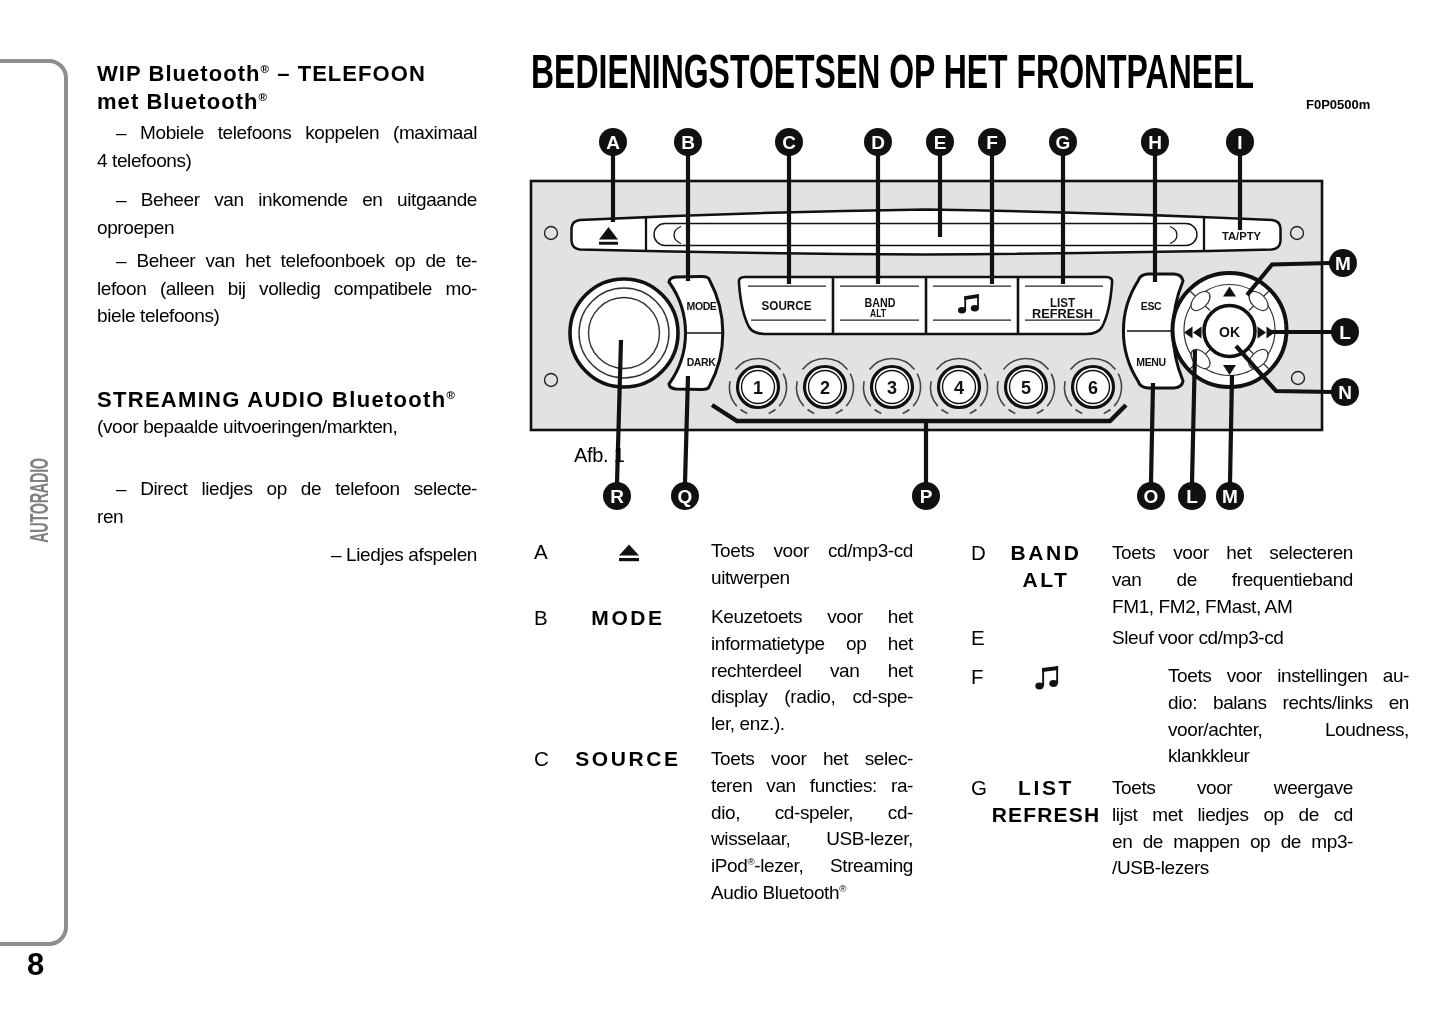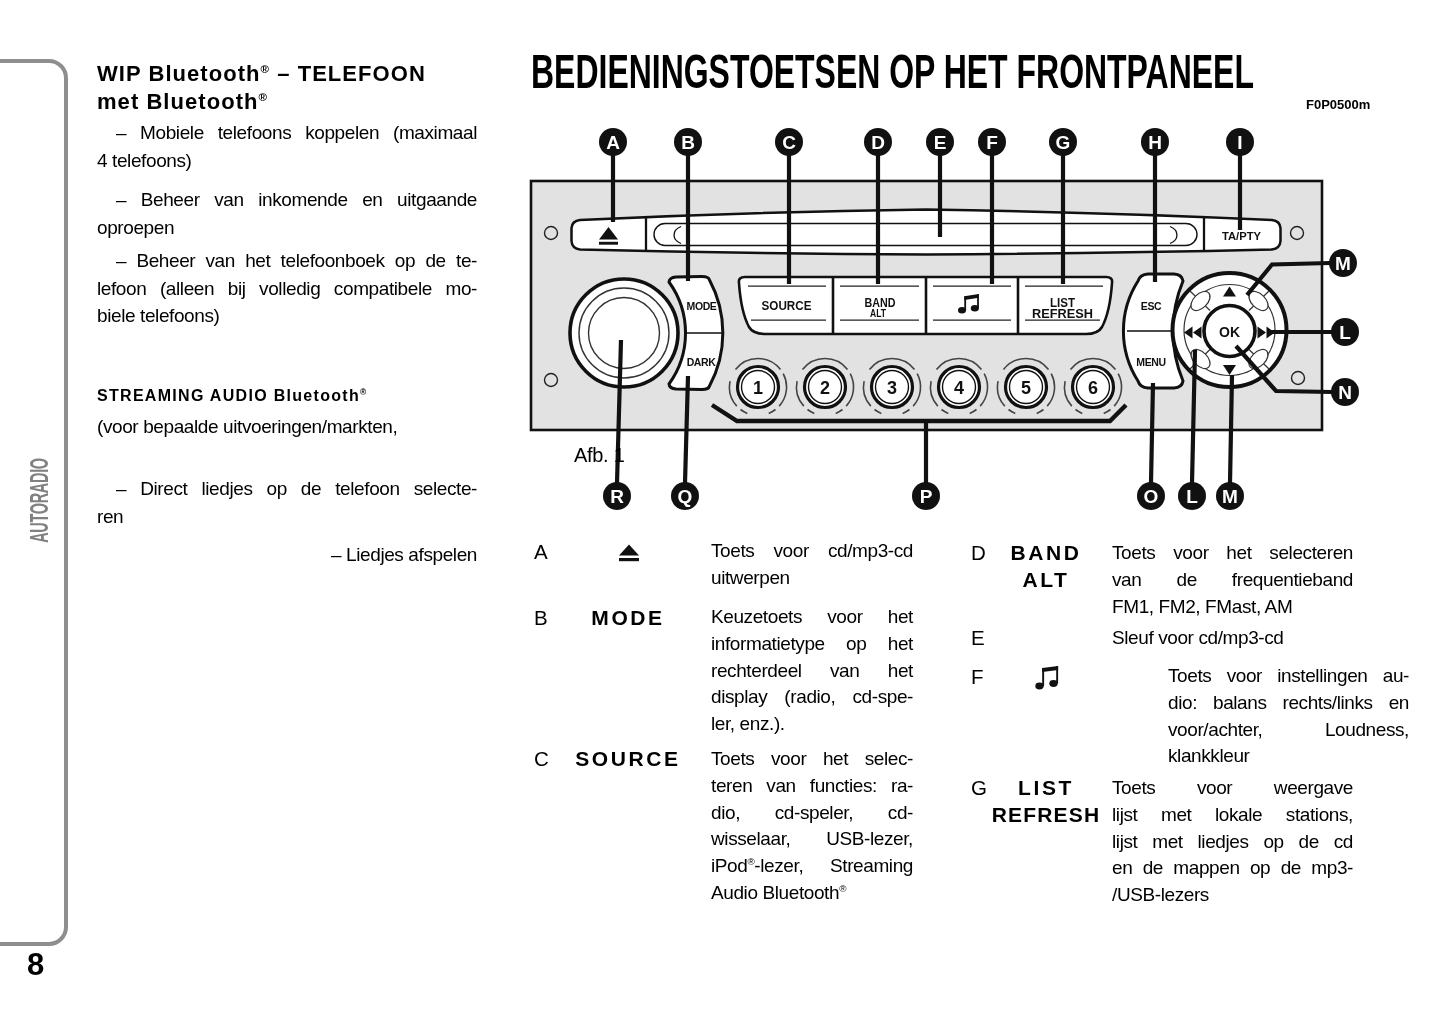--- a/index.html
+++ b/index.html
@@ -31,21 +31,21 @@
 <div class="abs body-txt" style="left:97px;top:186px;width:380px;">
   <div class="j"><span class="ind"></span>– Beheer van inkomende en uitgaande</div>
   <div>oproepen</div>
 </div>
 <div class="abs body-txt" style="left:97px;top:247px;width:380px;">
   <div class="j"><span class="ind"></span>– Beheer van het telefoonboek op de te-</div>
   <div class="j">lefoon (alleen bij volledig compatibele mo-</div>
   <div>biele telefoons)</div>
 </div>
 
-<div class="abs" style="left:97px;top:387px;width:420px;font-weight:bold;font-size:16px;letter-spacing:1.3px;">STREAMING AUDIO Bluetooth<sup>®</sup></div>
+<div class="abs" style="left:97px;top:387px;width:420px;font-weight:bold;font-size:22px;letter-spacing:1.3px;">STREAMING AUDIO Bluetooth<sup>®</sup></div>
 <div class="abs body-txt" style="left:97px;top:413px;width:380px;">
   <div>(voor bepaalde uitvoeringen/markten,</div>
 </div>
 <div class="abs body-txt" style="left:97px;top:475px;width:380px;">
   <div class="j"><span class="ind"></span>– Direct liedjes op de telefoon selecte-</div>
   <div>ren</div>
 </div>
 <div class="abs body-txt" style="left:97px;top:541px;width:380px;text-align:right;">
   <div><span class="ind"></span>– Liedjes afspelen</div>
 </div>
@@ -394,17 +394,16 @@
   <div class="j">voor/achter, Loudness,</div>
   <div>klankkleur</div>
 </div>
 
 <div class="abs lglt" style="left:971px;top:776px;">G</div>
 
 <div class="abs keyname" style="left:978px;top:775px;width:136px;">LIST<br><span style="letter-spacing:1.2px;">REFRESH</span></div>
 
 <div class="abs leg" style="left:1112px;top:775px;width:241px;">
   <div class="j">Toets voor weergave</div>
-  <div class="j">lijst met lokale stations,</div>
   <div class="j">lijst met liedjes op de cd</div>
   <div class="j">en de mappen op de mp3-</div>
   <div>/USB-lezers</div>
 </div>
 
 </body></html>

